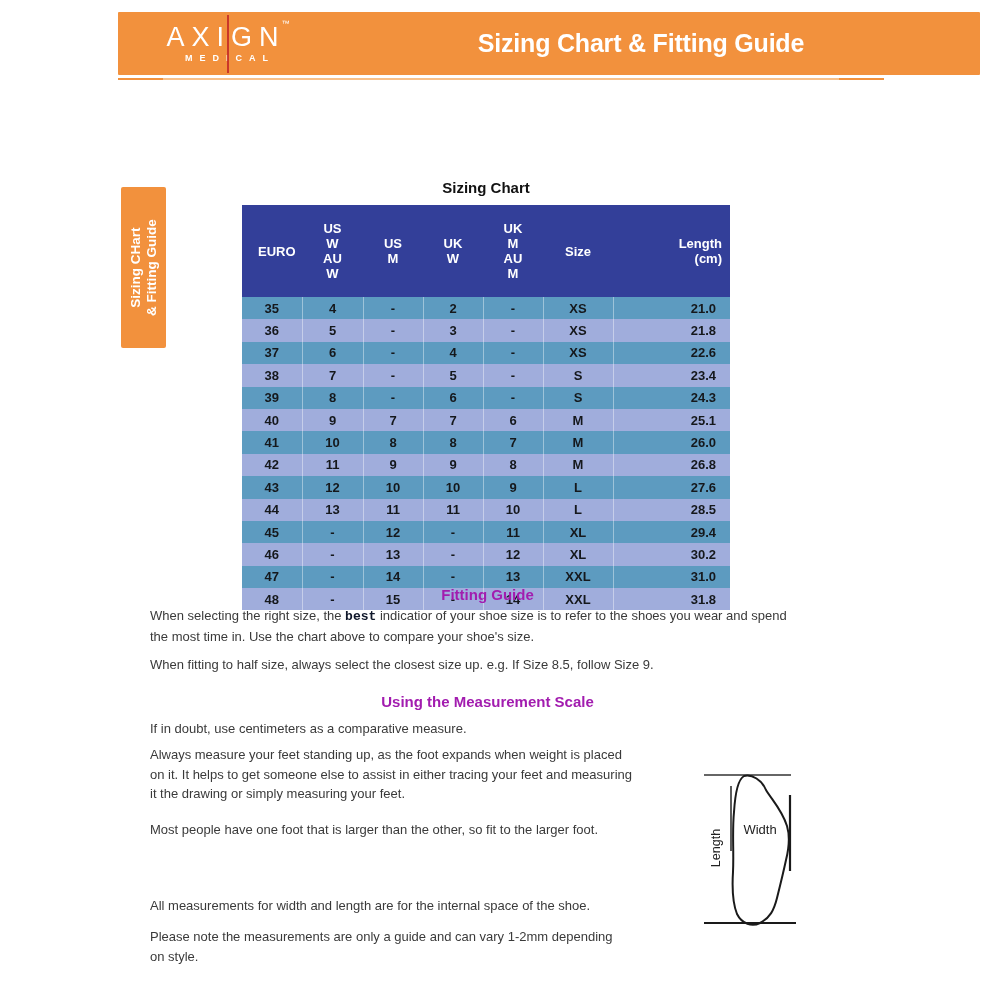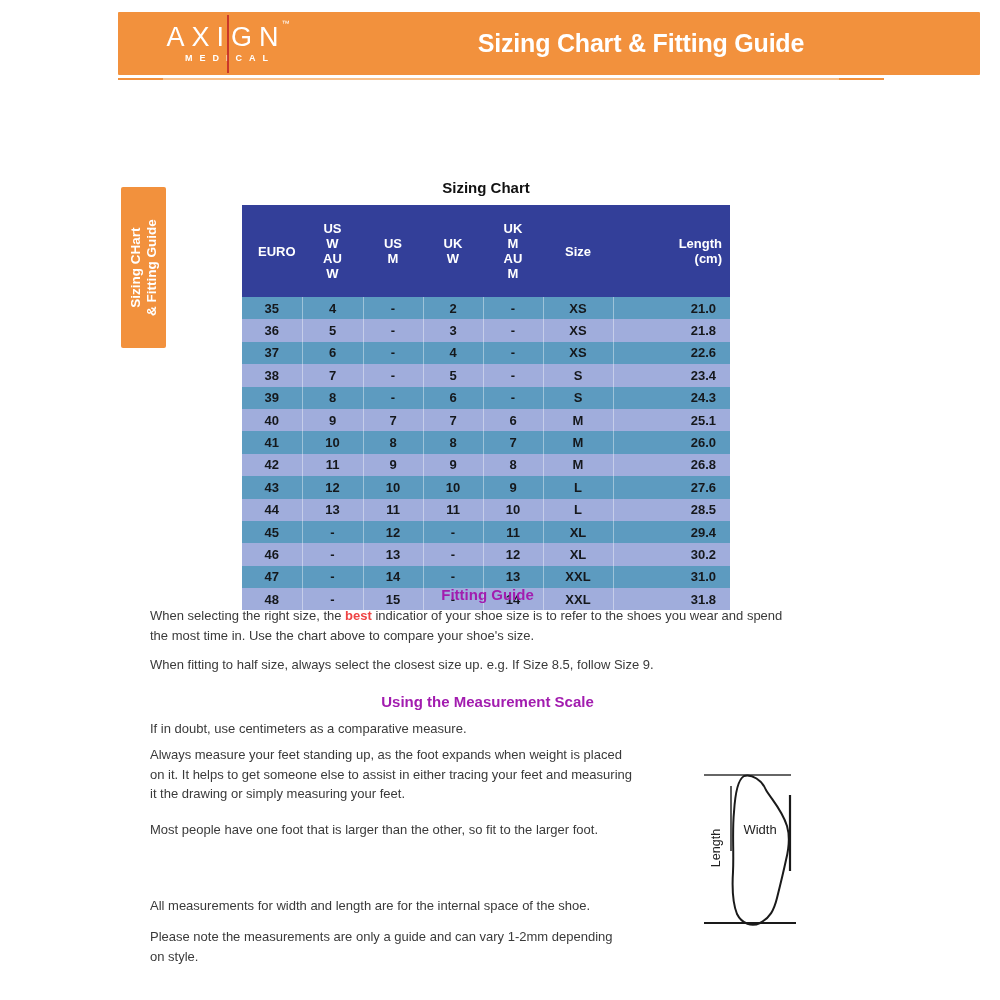--- a/index.html
+++ b/index.html
@@ -47,21 +47,21 @@
     text-align:center;font-size:13px;font-weight:700;color:#15181C;padding:0;
     border-left:1px solid rgba(255,255,255,0.40);vertical-align:middle;
   }
   table.sizing td:first-child{border-left:none;}
   table.sizing td:last-child{text-align:right;padding-right:14px;}
   tr.row-dark{background:var(--row-dark);}
   tr.row-light{background:var(--row-light);}
   
   .section-heading{position:absolute;left:130px;width:715px;text-align:center;font-weight:700;font-size:15px;color:#a21caf;}
   .body-text{position:absolute;left:150px;margin:0;font-size:13px;line-height:19.5px;color:var(--text-dark);white-space:pre-line;width:790px;}
-  .body-text b{color:#ef4444;}
+  .body-text b{color:#0f172a;font-family:Liberation Mono, monospace;}
   
   .foot-diagram{position:absolute;left:690px;top:748px;width:180px;height:200px;}
 </style>
 </head>
 <body style="--orange: #F2913D; --header-navy: #333F99; --row-dark: #5D9BC0; --row-light: #A0ADDC; --archline-red: #E31837; --line-red: #C52E27; --text-dark: #3A3A3A;">
 
 <div class="header-bar">
   <div class="axign">
     <div class="redline"></div>
     <div class="word"><span>AXIGN</span><sup>™</sup></div>

